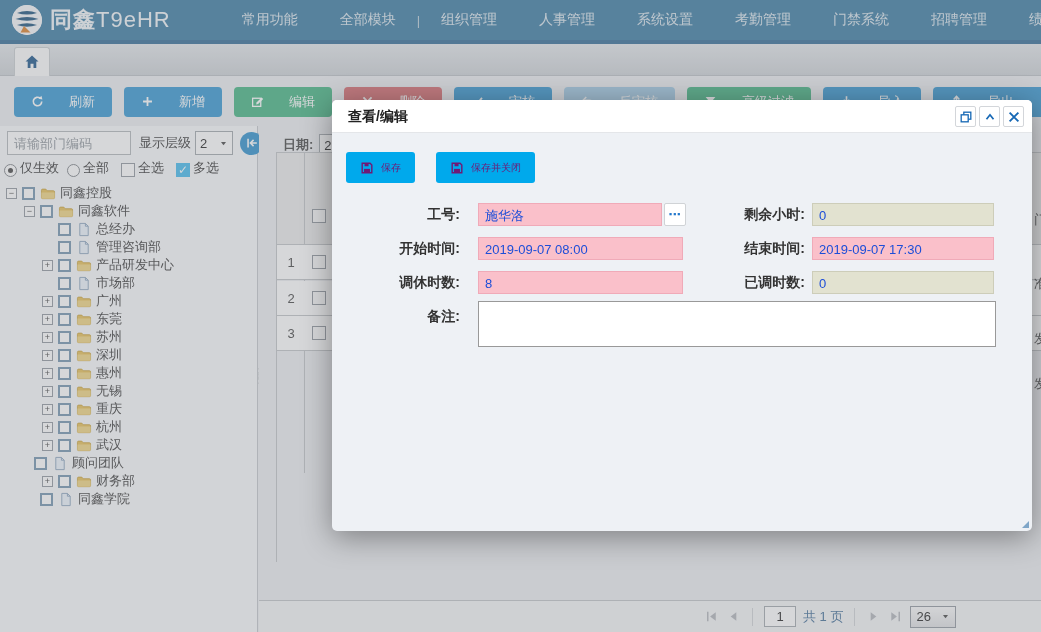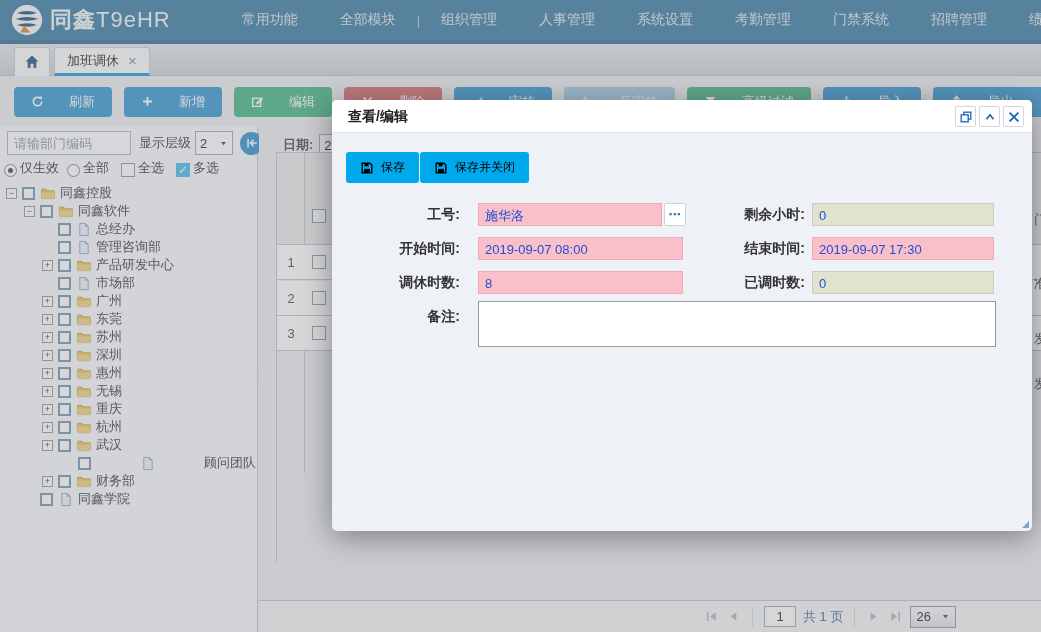--- a/index.html
+++ b/index.html
@@ -79,23 +79,23 @@
   .pg-total { font-size:13px; color:#527ba0; white-space:nowrap; }
   .pg-size { width:46px; height:22px; border:1px solid #9aa0a6; background:linear-gradient(#fbfbfb,#e3e4e6); display:flex; align-items:center; justify-content:space-between; padding:0 5px; font-size:13px; color:#333; cursor:pointer; }
 
   
   .backdrop { position:absolute; left:0; top:0; width:1041px; height:632px; background:rgba(120,123,128,0.30); z-index:50; }
   .modal { position:absolute; left:332px; top:100px; width:700px; height:431px; background:#eef1f5; border-radius:5px; box-shadow:0 6px 30px rgba(0,0,0,0.38); z-index:100; }
   .modal-header { position:absolute; left:0; top:0; width:700px; height:33px; background:#fff; border-radius:5px 5px 0 0; border-bottom:1px solid #e4e6e9; }
   .modal-title { position:absolute; left:16px; top:8px; font-size:14px; font-weight:bold; color:#222; }
   .modal-icons { position:absolute; right:8px; top:6px; display:flex; gap:3px; }
   .micon { width:21px; height:21px; background:#fff; border:1px solid #d3d6da; border-radius:2px; display:flex; align-items:center; justify-content:center; color:#1668b5; cursor:pointer; }
-  .mbtn { position:absolute; height:31px; background:#00a9ec; border:none; border-radius:3px; color:#000000; font-size:12px; display:flex; align-items:center; gap:7px; padding:0 14px; cursor:pointer; font-family:inherit; white-space:nowrap; }
+  .mbtn { position:absolute; height:31px; background:#00a9ec; border:none; border-radius:3px; color:#701a75; font-size:10px; display:flex; align-items:center; gap:7px; padding:0 14px; cursor:pointer; font-family:inherit; white-space:nowrap; }
   .mbtn.save { left:14px; top:52px; }
-  .mbtn.saveclose { left:88px; top:52px; }
+  .mbtn.saveclose { left:104px; top:52px; }
   .flabel { position:absolute; font-size:14px; font-weight:bold; color:#333; text-align:right; width:120px; height:23px; line-height:23px; }
   .fval { position:absolute; height:23px; line-height:23px; font-size:13px; color:#1d4ed8; padding-left:6px; }
   .fval.pink { background:#fac0ca; border:1px solid #f0aab8; }
   .fval.beige { background:#e2e2d0; border:1px solid #cdcdb9; }
   .dots-btn { position:absolute; left:332px; top:103px; width:22px; height:23px; background:#fff; border:1px solid #d0d3d6; border-radius:2px; color:#2277cc; font-size:9px; letter-spacing:1px; text-align:center; line-height:21px; cursor:pointer; }
   .remark-area { position:absolute; left:146px; top:201px; width:518px; height:46px; background:#fff; border:1px solid #999; resize:none; font-family:inherit; font-size:13px; padding:4px 6px; }
   .modal-resize { position:absolute; right:3px; bottom:3px; width:0; height:0; border-left:7px solid transparent; border-bottom:7px solid #7fa6c8; }
 
   
   .r1 { top:103px; } .r2 { top:137px; } .r3 { top:171px; } .r4 { top:205px; }
@@ -223,24 +223,20 @@
     </div>
 </div>
 <div class="navbar-strip"></div>
 
 <div class="tabbar">
   <div class="tab-home">
     <svg class="ic" width="16" height="16">
         <use href="#i-home"></use>
       </svg>
   </div>
-  <div class="tab-active">
-    <span>加班调休</span>
-    <span class="tab-close">×</span>
-  </div>
 </div>
 
 <div class="toolbar" id="toolbar">
     <button class="tbtn blue">
       <svg class="ic" width="13" height="13">
         <use href="#i-refresh"></use>
       </svg>
       <span>刷新</span>
     </button>
     <button class="tbtn blue">
@@ -446,21 +442,21 @@
         <span>杭州</span>
       </div>
       <div class="tree-row" style="padding-left: 42px;">
         <span class="expander">+</span>
         <span class="tree-cbx"></span>
         <svg class="ic tree-ico" width="16" height="15">
           <use href="#i-folder"></use>
         </svg>
         <span>武汉</span>
       </div>
-      <div class="tree-row" style="padding-left: 18px; justify-content: space-between;">
+      <div class="tree-row" style="padding-left: 18px;">
         <span class="expander none"></span>
         <span class="tree-cbx"></span>
         <svg class="ic tree-ico" width="16" height="15">
           <use href="#i-file"></use>
         </svg>
         <span>顾问团队</span>
       </div>
       <div class="tree-row" style="padding-left: 42px;">
         <span class="expander">+</span>
         <span class="tree-cbx"></span>

